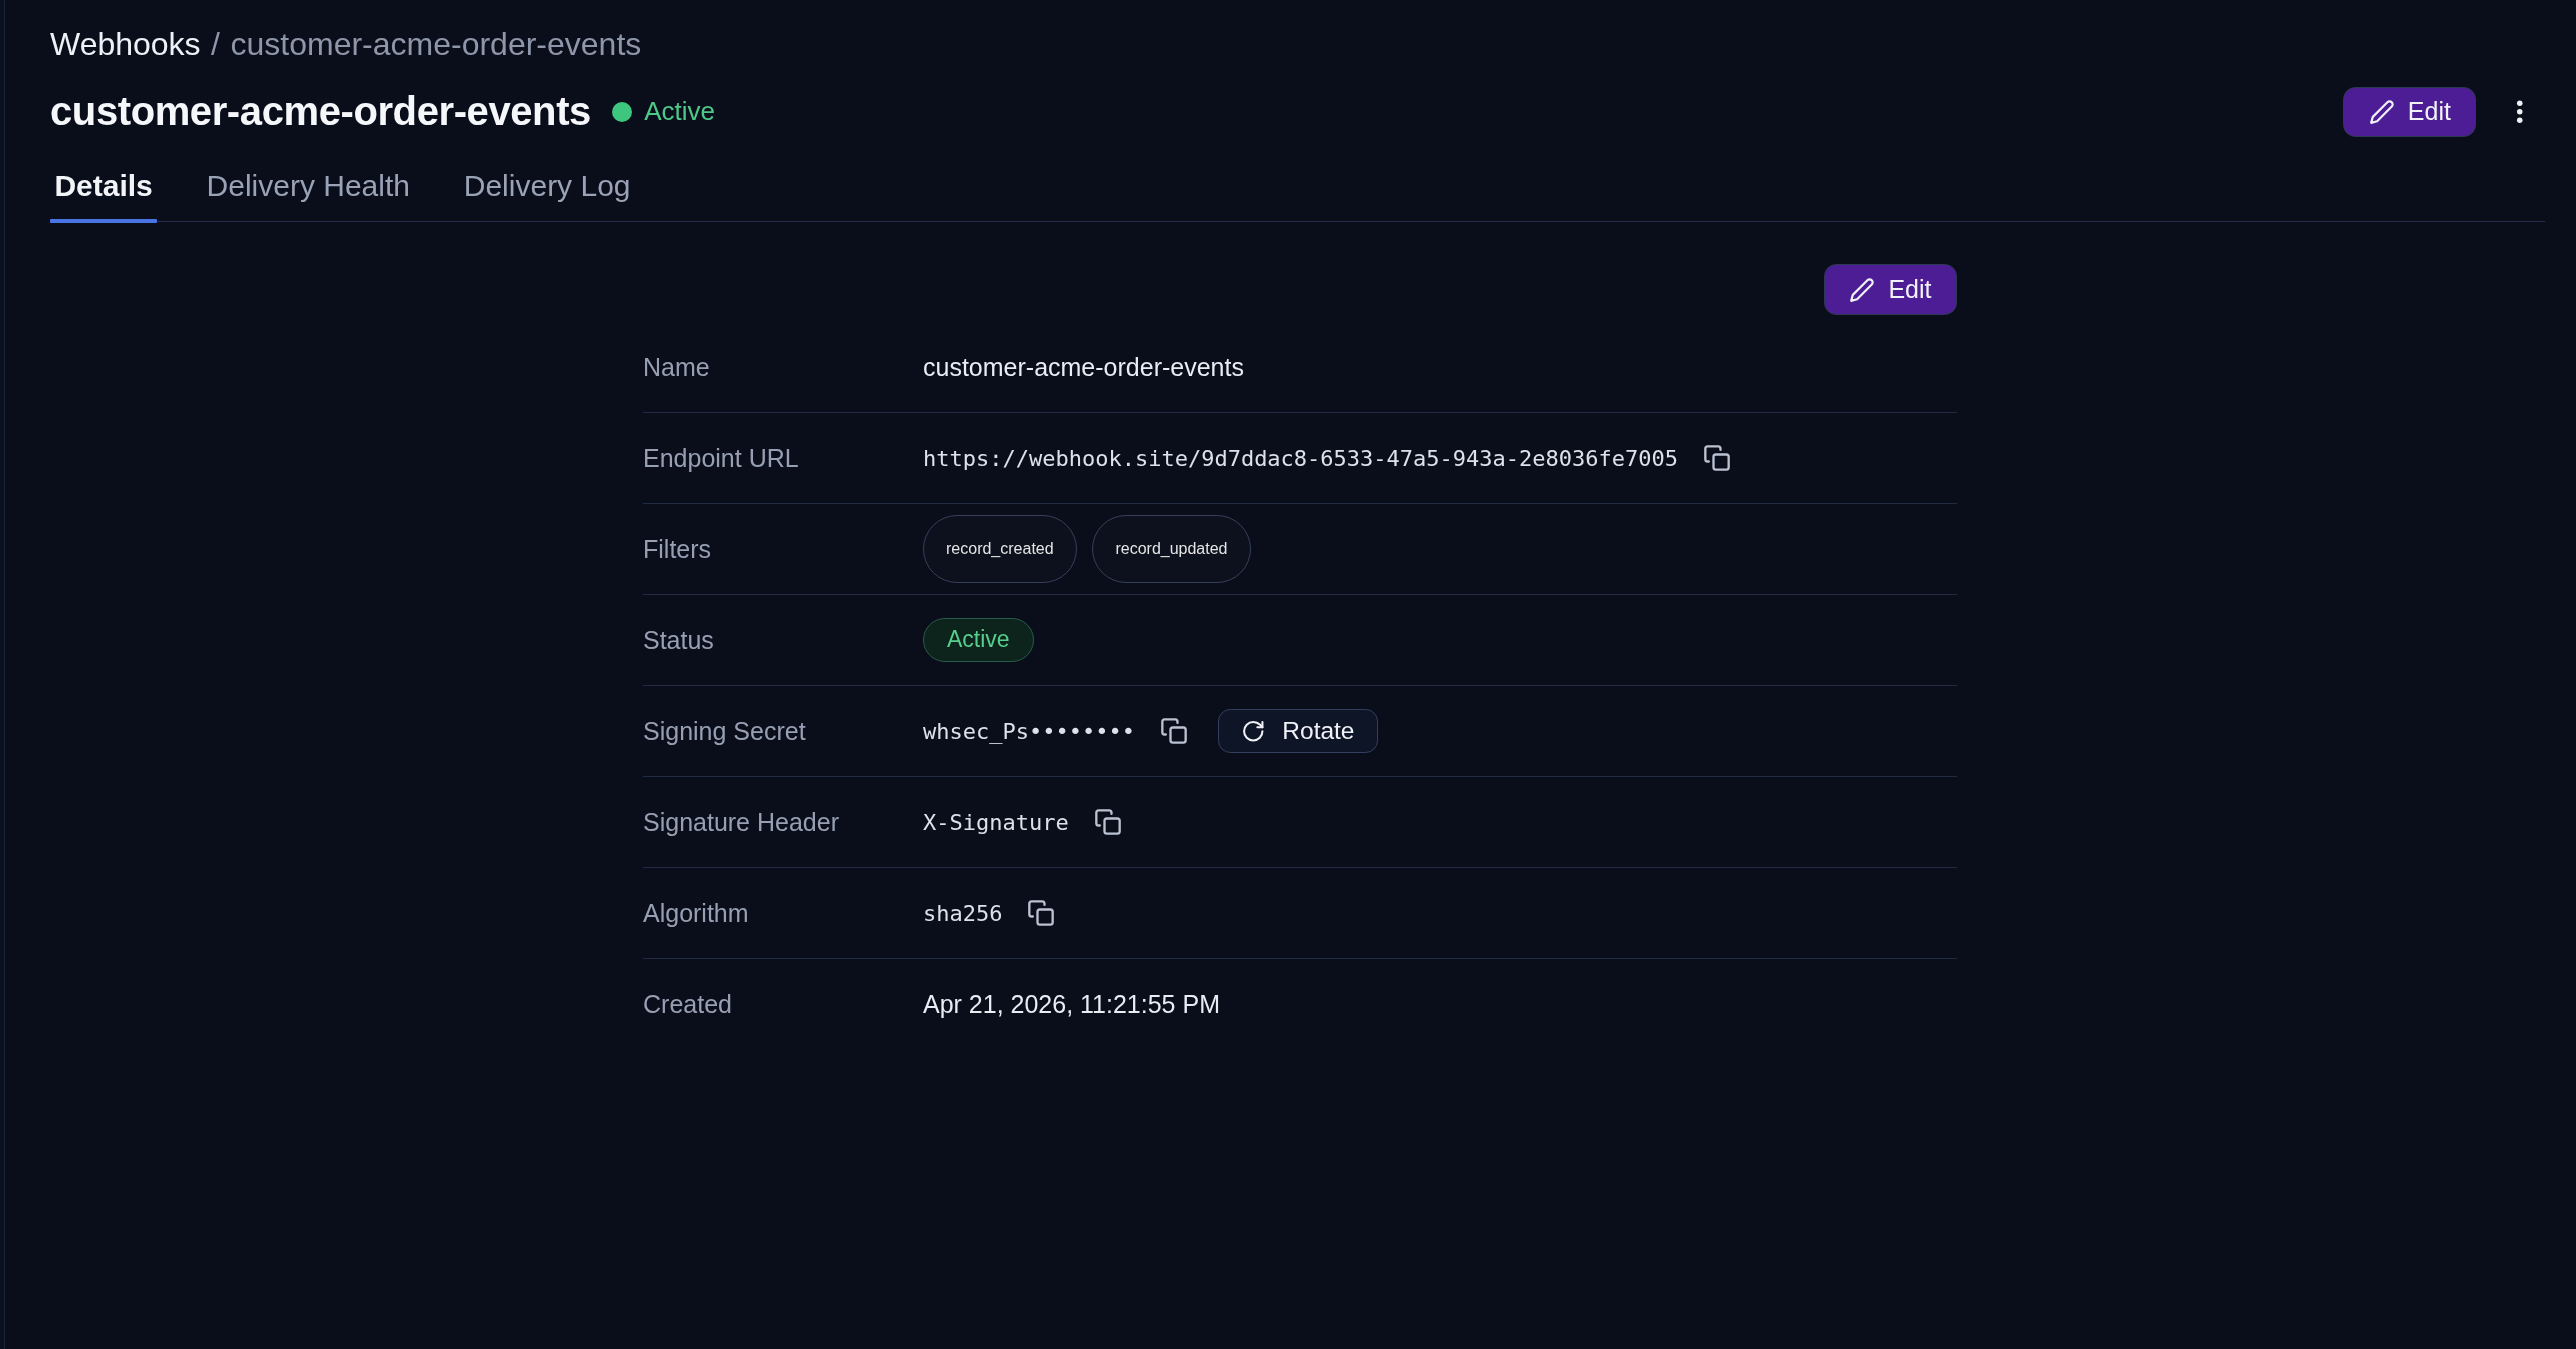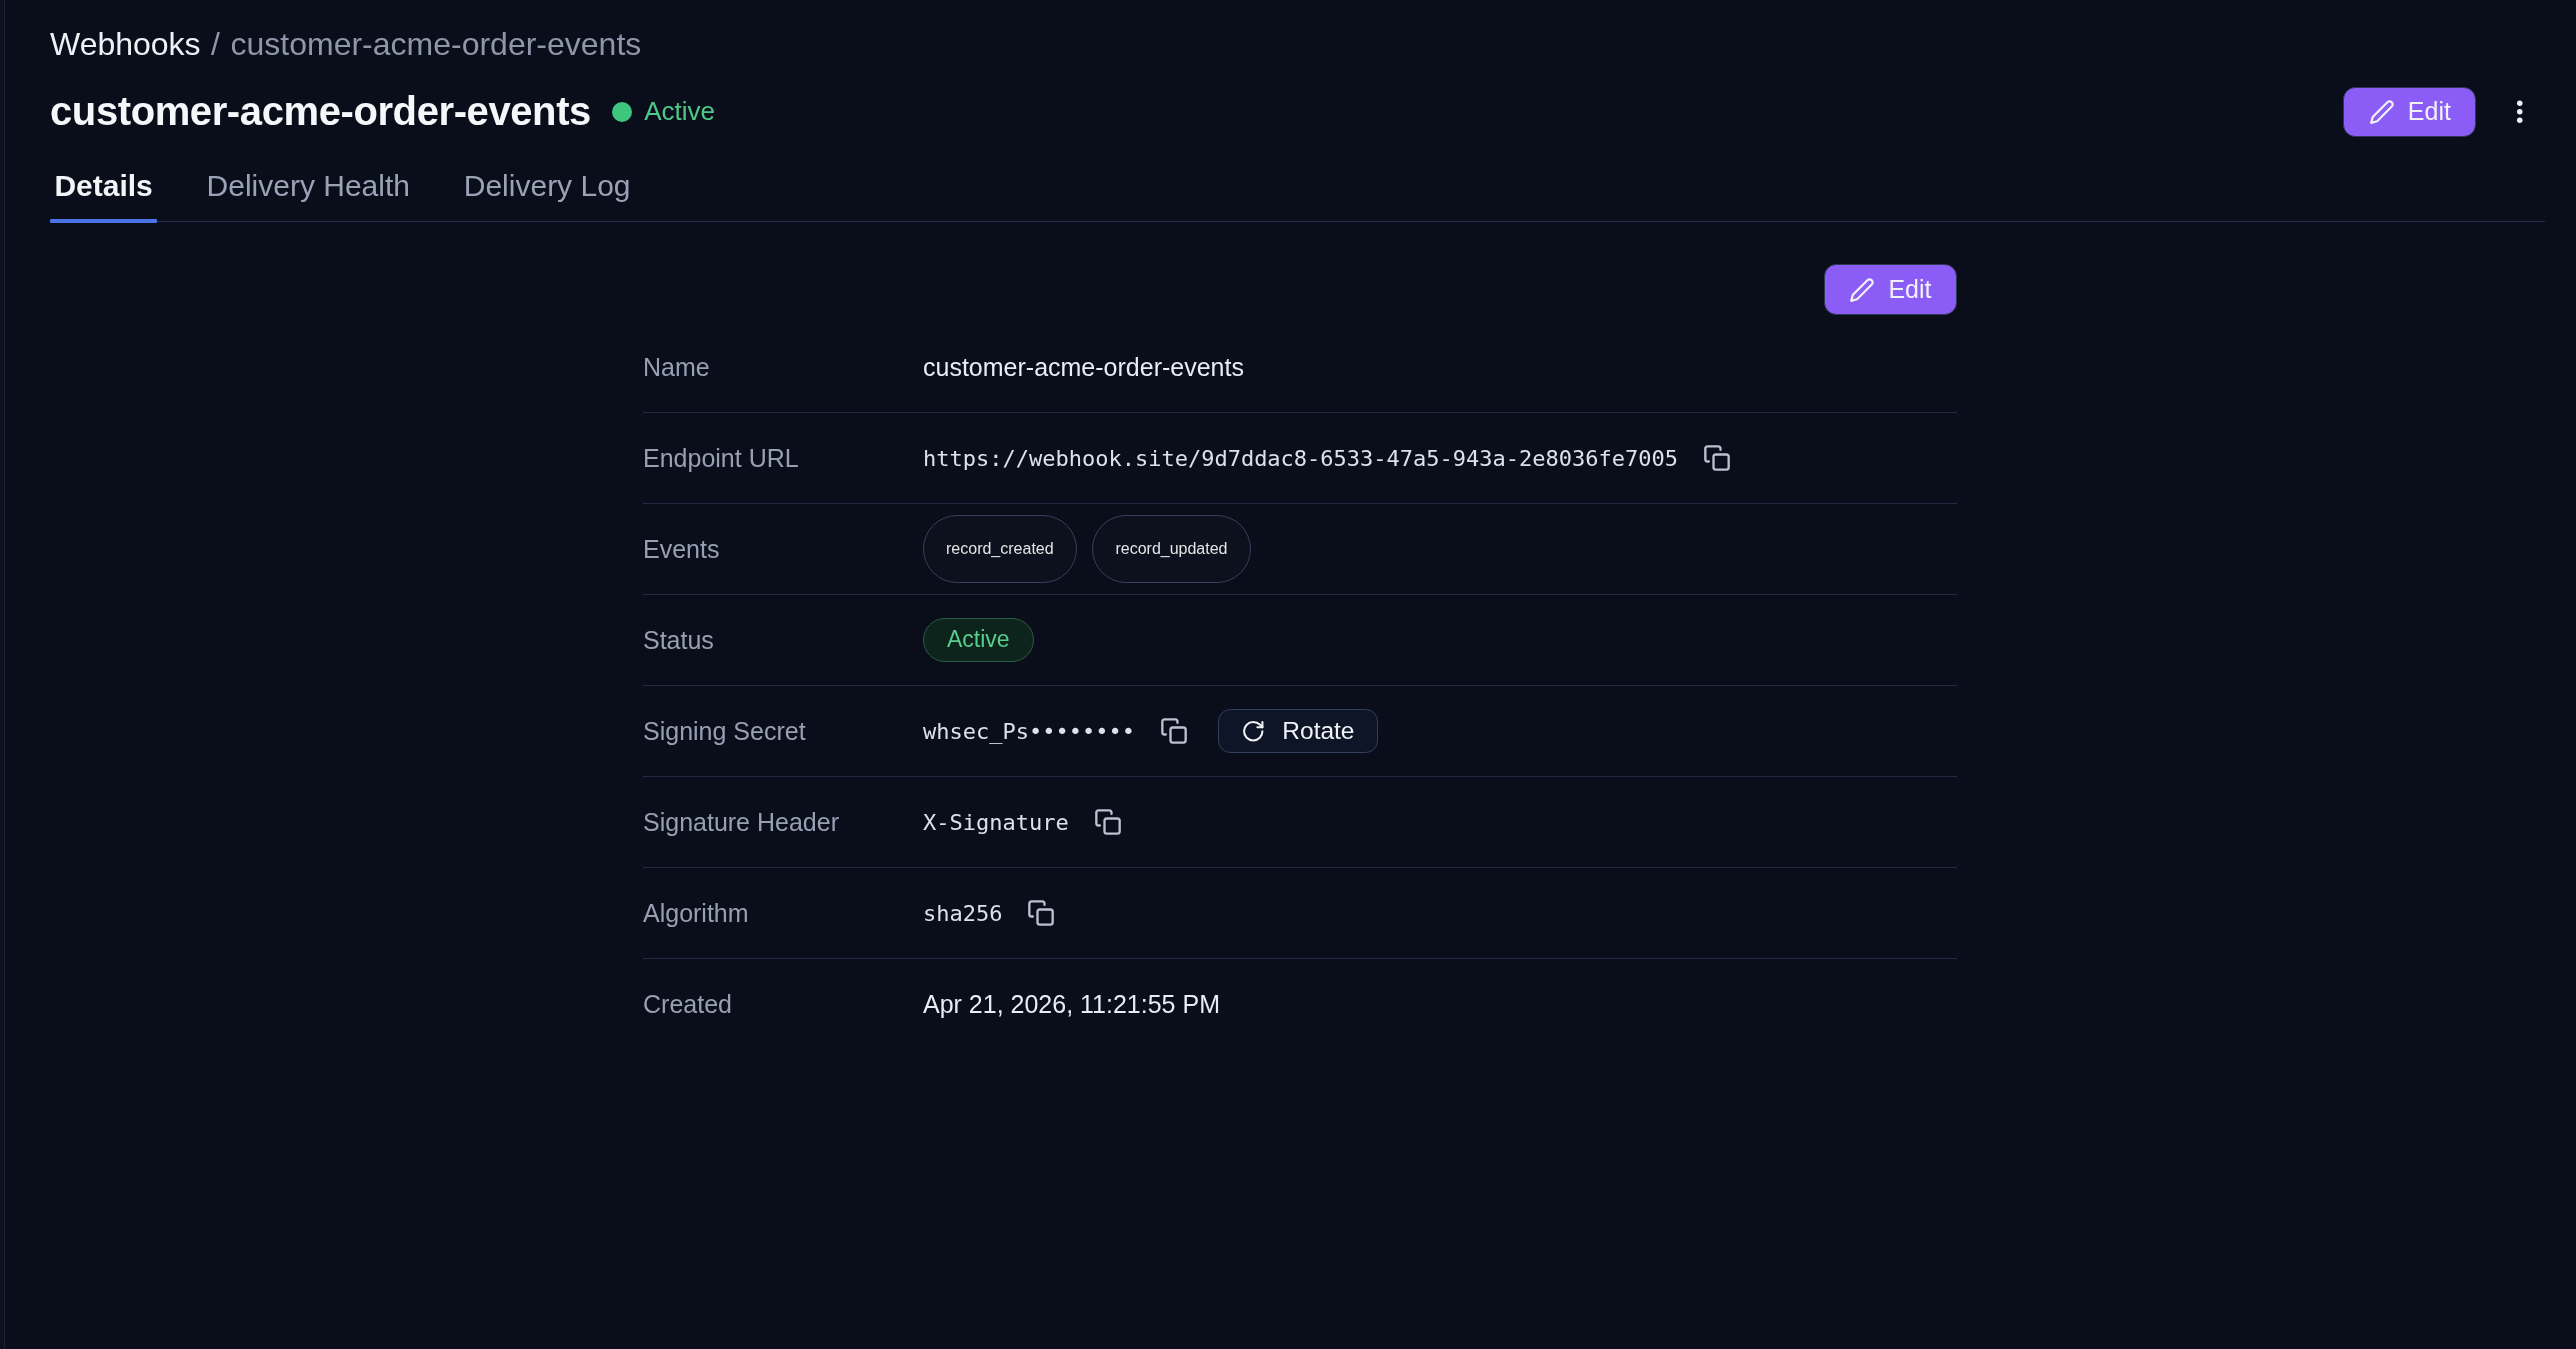--- a/index.html
+++ b/index.html
@@ -25,21 +25,21 @@
   
   .header-row{ margin-top:23.6px; display:flex; justify-content:space-between; align-items:center; }
   .header-left{ display:flex; align-items:center; }
   h1{ font-size:40px; font-weight:700; letter-spacing:-0.4px; color:#f5f7fa; }
   .dot{ width:20px; height:20px; border-radius:50%; background:#3ec57e; margin-left:21px; }
   .hdr-status{ font-size:26px; color:#4ec888; margin-left:12.3px; }
   .header-actions{ display:flex; align-items:center; gap:19px; }
 
   .btn{
     display:inline-flex; align-items:center; gap:13px;
-    background:#8b5cf6; border:1.8px solid #2d3852; border-radius:12.3px;
+    background:#4c1d95; border:1.8px solid #2d3852; border-radius:12.3px;
     color:#f0f2f7; font-size:25px; font-family:inherit;
     padding:11.4px 24.5px; cursor:pointer; line-height:1;
   }
   .btn svg{ display:block; }
   .kebab{
     background:none; border:none; cursor:pointer; padding:7px 8.8px;
     color:#eef1f6; display:flex; align-items:center;
   }
 
   
@@ -156,21 +156,21 @@
             <span class="mono">https://webhook.site/9d7ddac8-6533-47a5-943a-2e8036fe7005</span>
             <button class="icon-btn">
               <svg width="28" height="28" viewBox="0 0 24 24" fill="none" stroke="currentColor" stroke-width="2" stroke-linecap="round" stroke-linejoin="round">
                 <rect x="9" y="9" width="13" height="13" rx="2" ry="2"></rect>
                 <path d="M5 15H4a2 2 0 0 1-2-2V4a2 2 0 0 1 2-2h9a2 2 0 0 1 2 2v1"></path>
               </svg>
             </button>
           </div>
         </div>
         <div class="row">
-          <div class="row-label">Events</div>
+          <div class="row-label">Filters</div>
           <div class="row-value">
             <div class="badges">
               <span class="badge">record_created</span>
               <span class="badge">record_updated</span>
             </div>
           </div>
         </div>
         <div class="row">
           <div class="row-label">Status</div>
           <div class="row-value">

